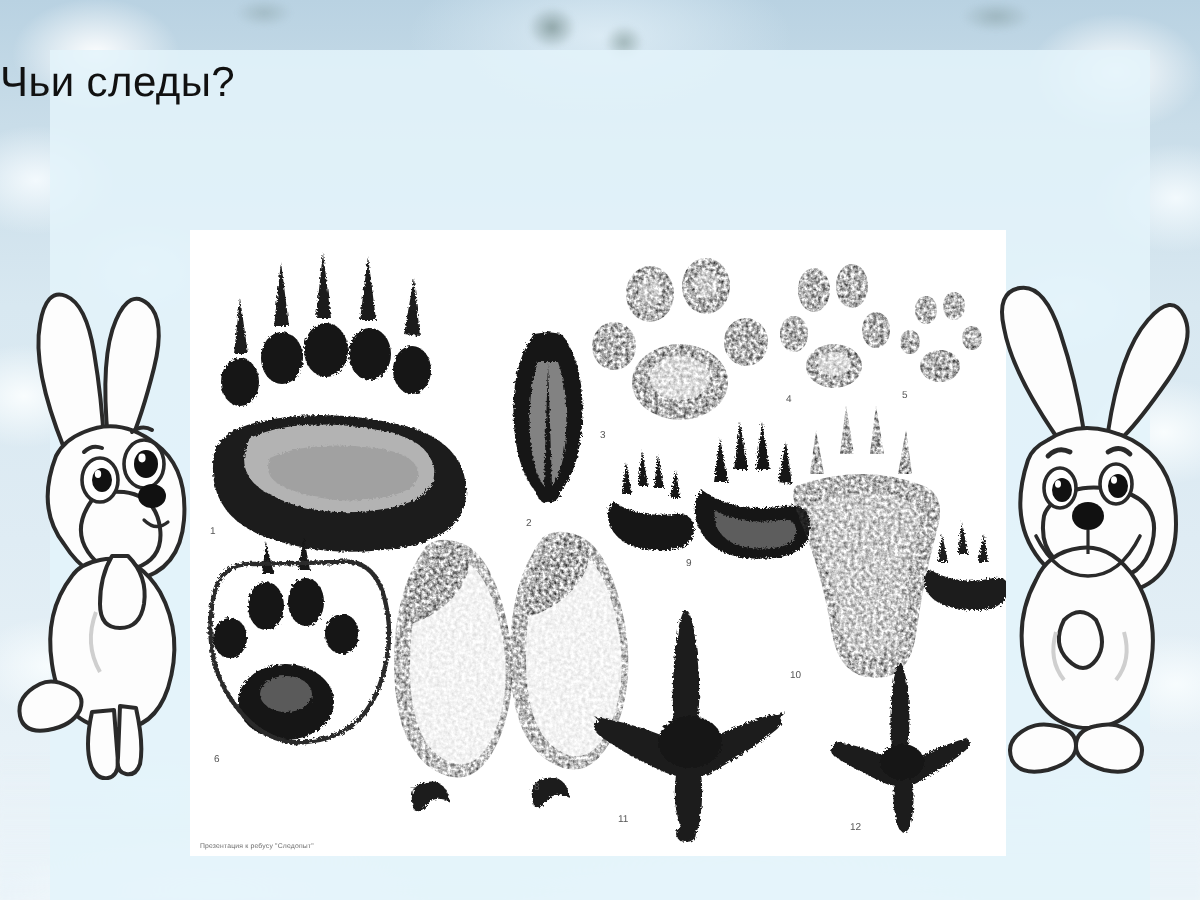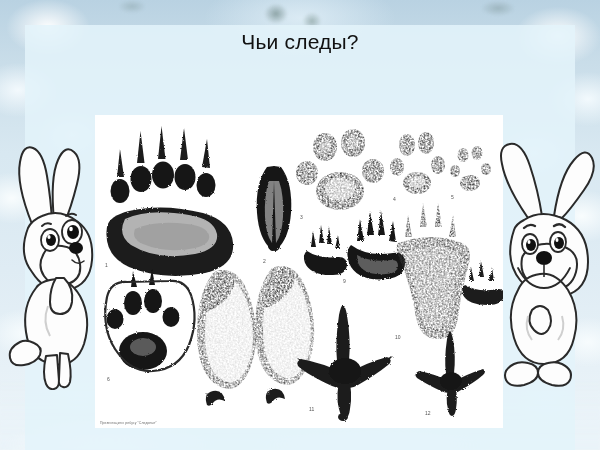--- a/index.html
+++ b/index.html
@@ -80,21 +80,21 @@
     height: 425px;
     background: rgba(227,243,250, .86);
   }
 
   
   .title {
     position: absolute;
     left: 0;
     top: 30px;
     width: 600px;
-    text-align: center;
+    text-align: left;
     font-size: 21px;
     color: #111111;
     letter-spacing: .2px;
     white-space: nowrap;
   }
 
   
   .tracks-card {
     position: absolute;
     left: 95px;

